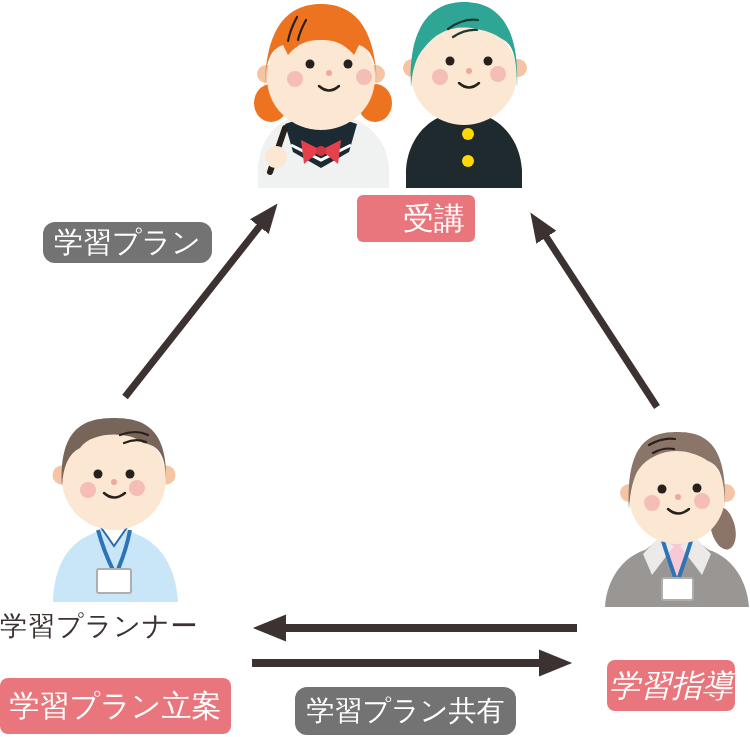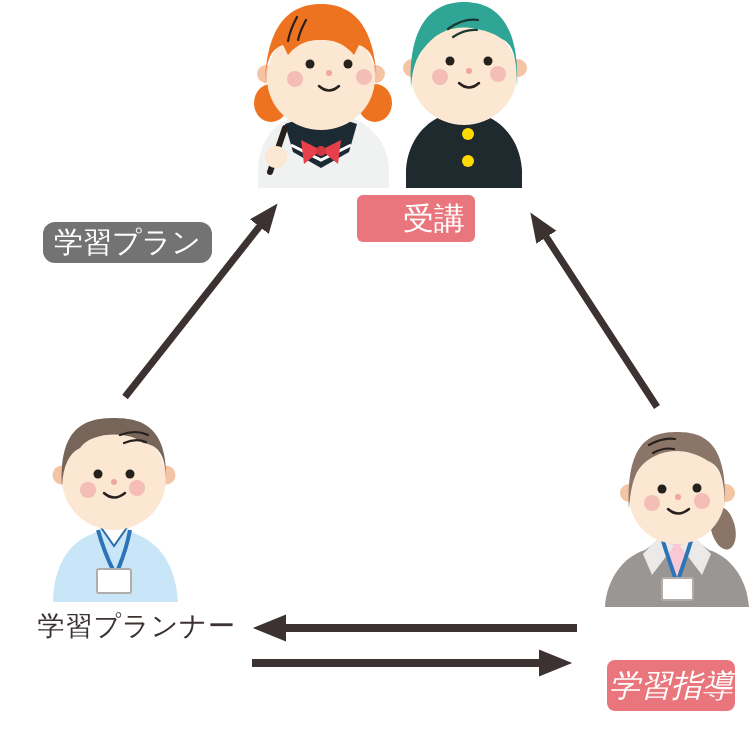--- a/index.html
+++ b/index.html
@@ -14,21 +14,21 @@
   }
   .badge-blue{background:#737373;border-radius:12px;}
   .badge-pink{background:#E9767C;border-radius:8px;}
   .b-attend{left:357px;top:195px;width:82px;height:47px;font-size:31px;border-radius:6px;padding-left:36px;}
   .b-plan{left:43px;top:222px;width:169px;height:41px;font-size:29px;}
   .b-lesson{left:597px;top:223px;width:77px;height:42px;font-size:30px;}
   .b-share{left:295px;top:687px;width:221px;height:48px;font-size:28px;}
   .b-draft{left:0px;top:678px;width:231px;height:56px;font-size:30px;}
   .b-guide{left:607px;top:660px;width:128px;height:51px;font-size:31px;font-style:italic;}
   .name{
-    position:absolute;color:#3B3231;text-align:right;line-height:1.18;
+    position:absolute;color:#3B3231;text-align:left;line-height:1.18;
     letter-spacing:1px;white-space:nowrap;
   }
   .n-planner{left:0px;top:611px;width:236px;font-size:27px;}
   .n-instructor{left:604px;top:620px;width:146px;font-size:26px;}
   svg{display:block;}
   .arrows{left:0;top:0;pointer-events:none;}
 </style>
 </head>
 <body>
 
@@ -129,19 +129,21 @@
       </marker>
     </defs>
     <line x1="125" y1="397" x2="259.8" y2="226.1" stroke="#3B3231" stroke-width="7" marker-end="url(#ah)"></line>
     <line x1="657" y1="407" x2="546" y2="236.6" stroke="#3B3231" stroke-width="7" marker-end="url(#ah)"></line>
     <line x1="577" y1="628" x2="285.6" y2="628" stroke="#3B3231" stroke-width="8" marker-end="url(#ah)"></line>
     <line x1="252" y1="663" x2="539.4" y2="663" stroke="#3B3231" stroke-width="8" marker-end="url(#ah)"></line>
   </svg>
 
   <div class="badge badge-pink b-attend">受講</div>
   <div class="badge badge-blue b-plan">学習プラン</div>
+  <div class="badge badge-blue b-share">学習プラン共有</div>
+  <div class="badge badge-pink b-draft">学習プラン立案</div>
   <div class="badge badge-pink b-guide">学習指導</div>
 
   <div class="name n-planner">
     <div>学習プランナー</div>
   </div>
 
 </div>
 
 </body></html>

